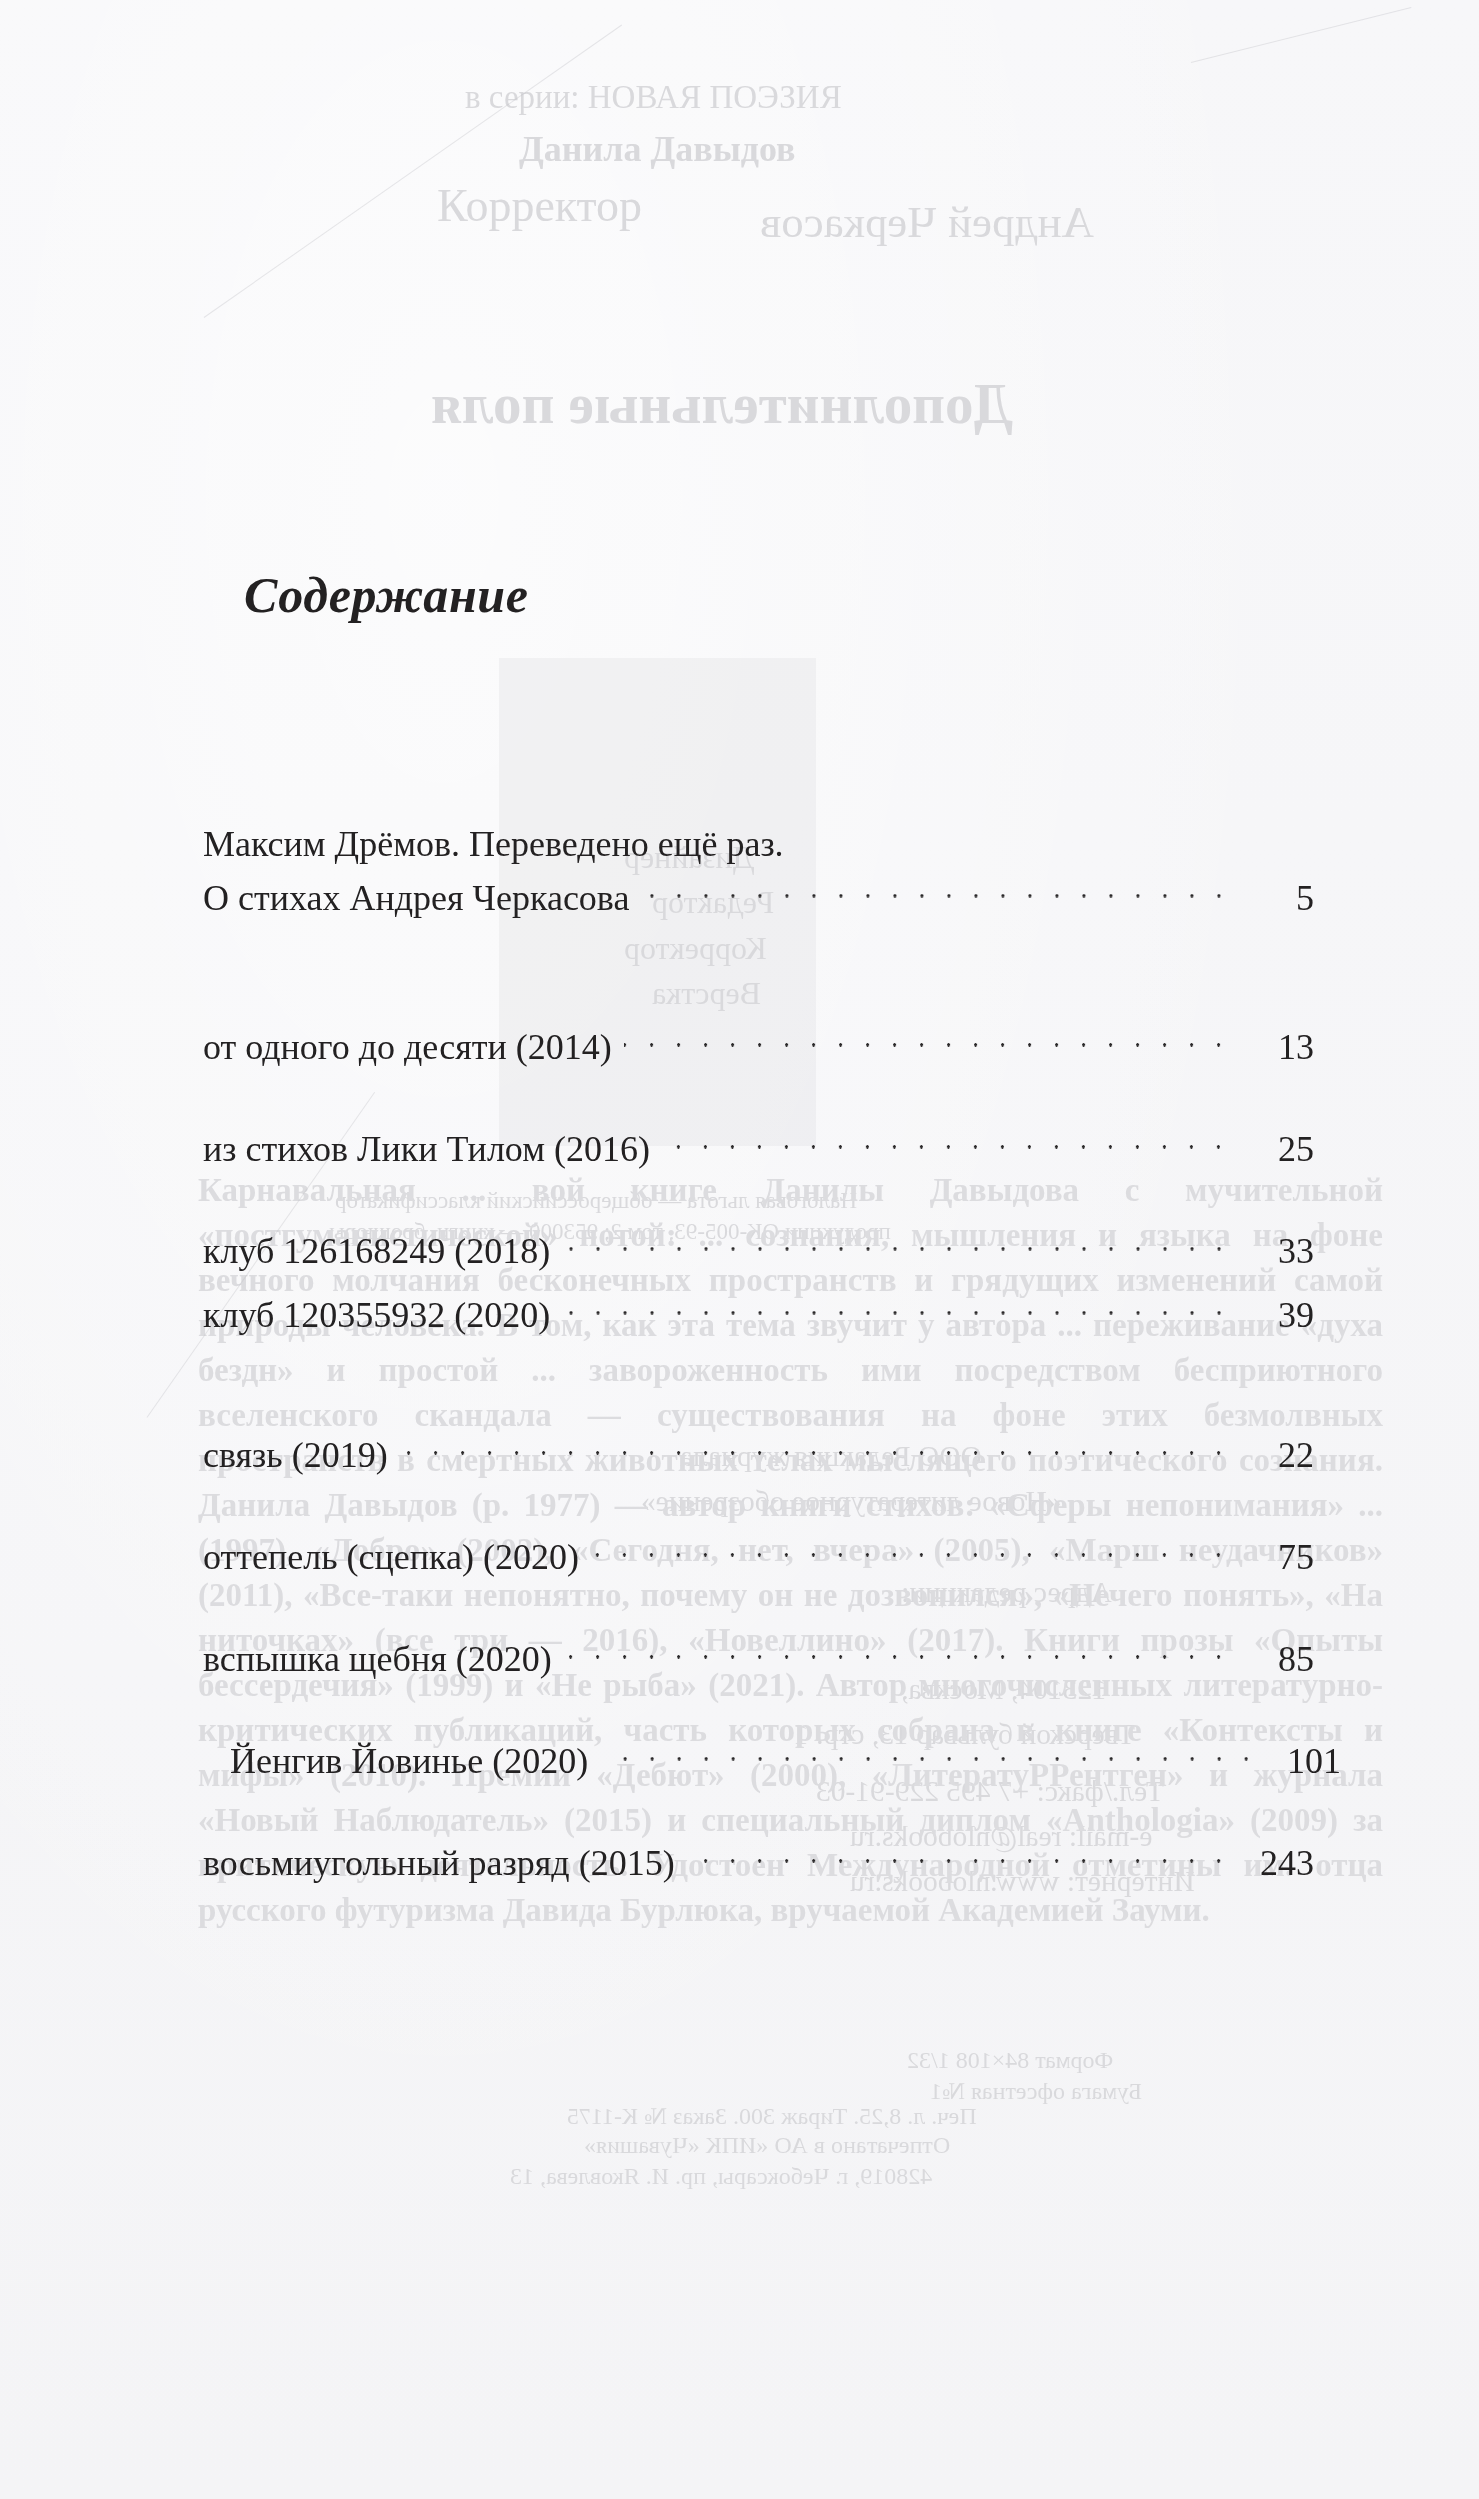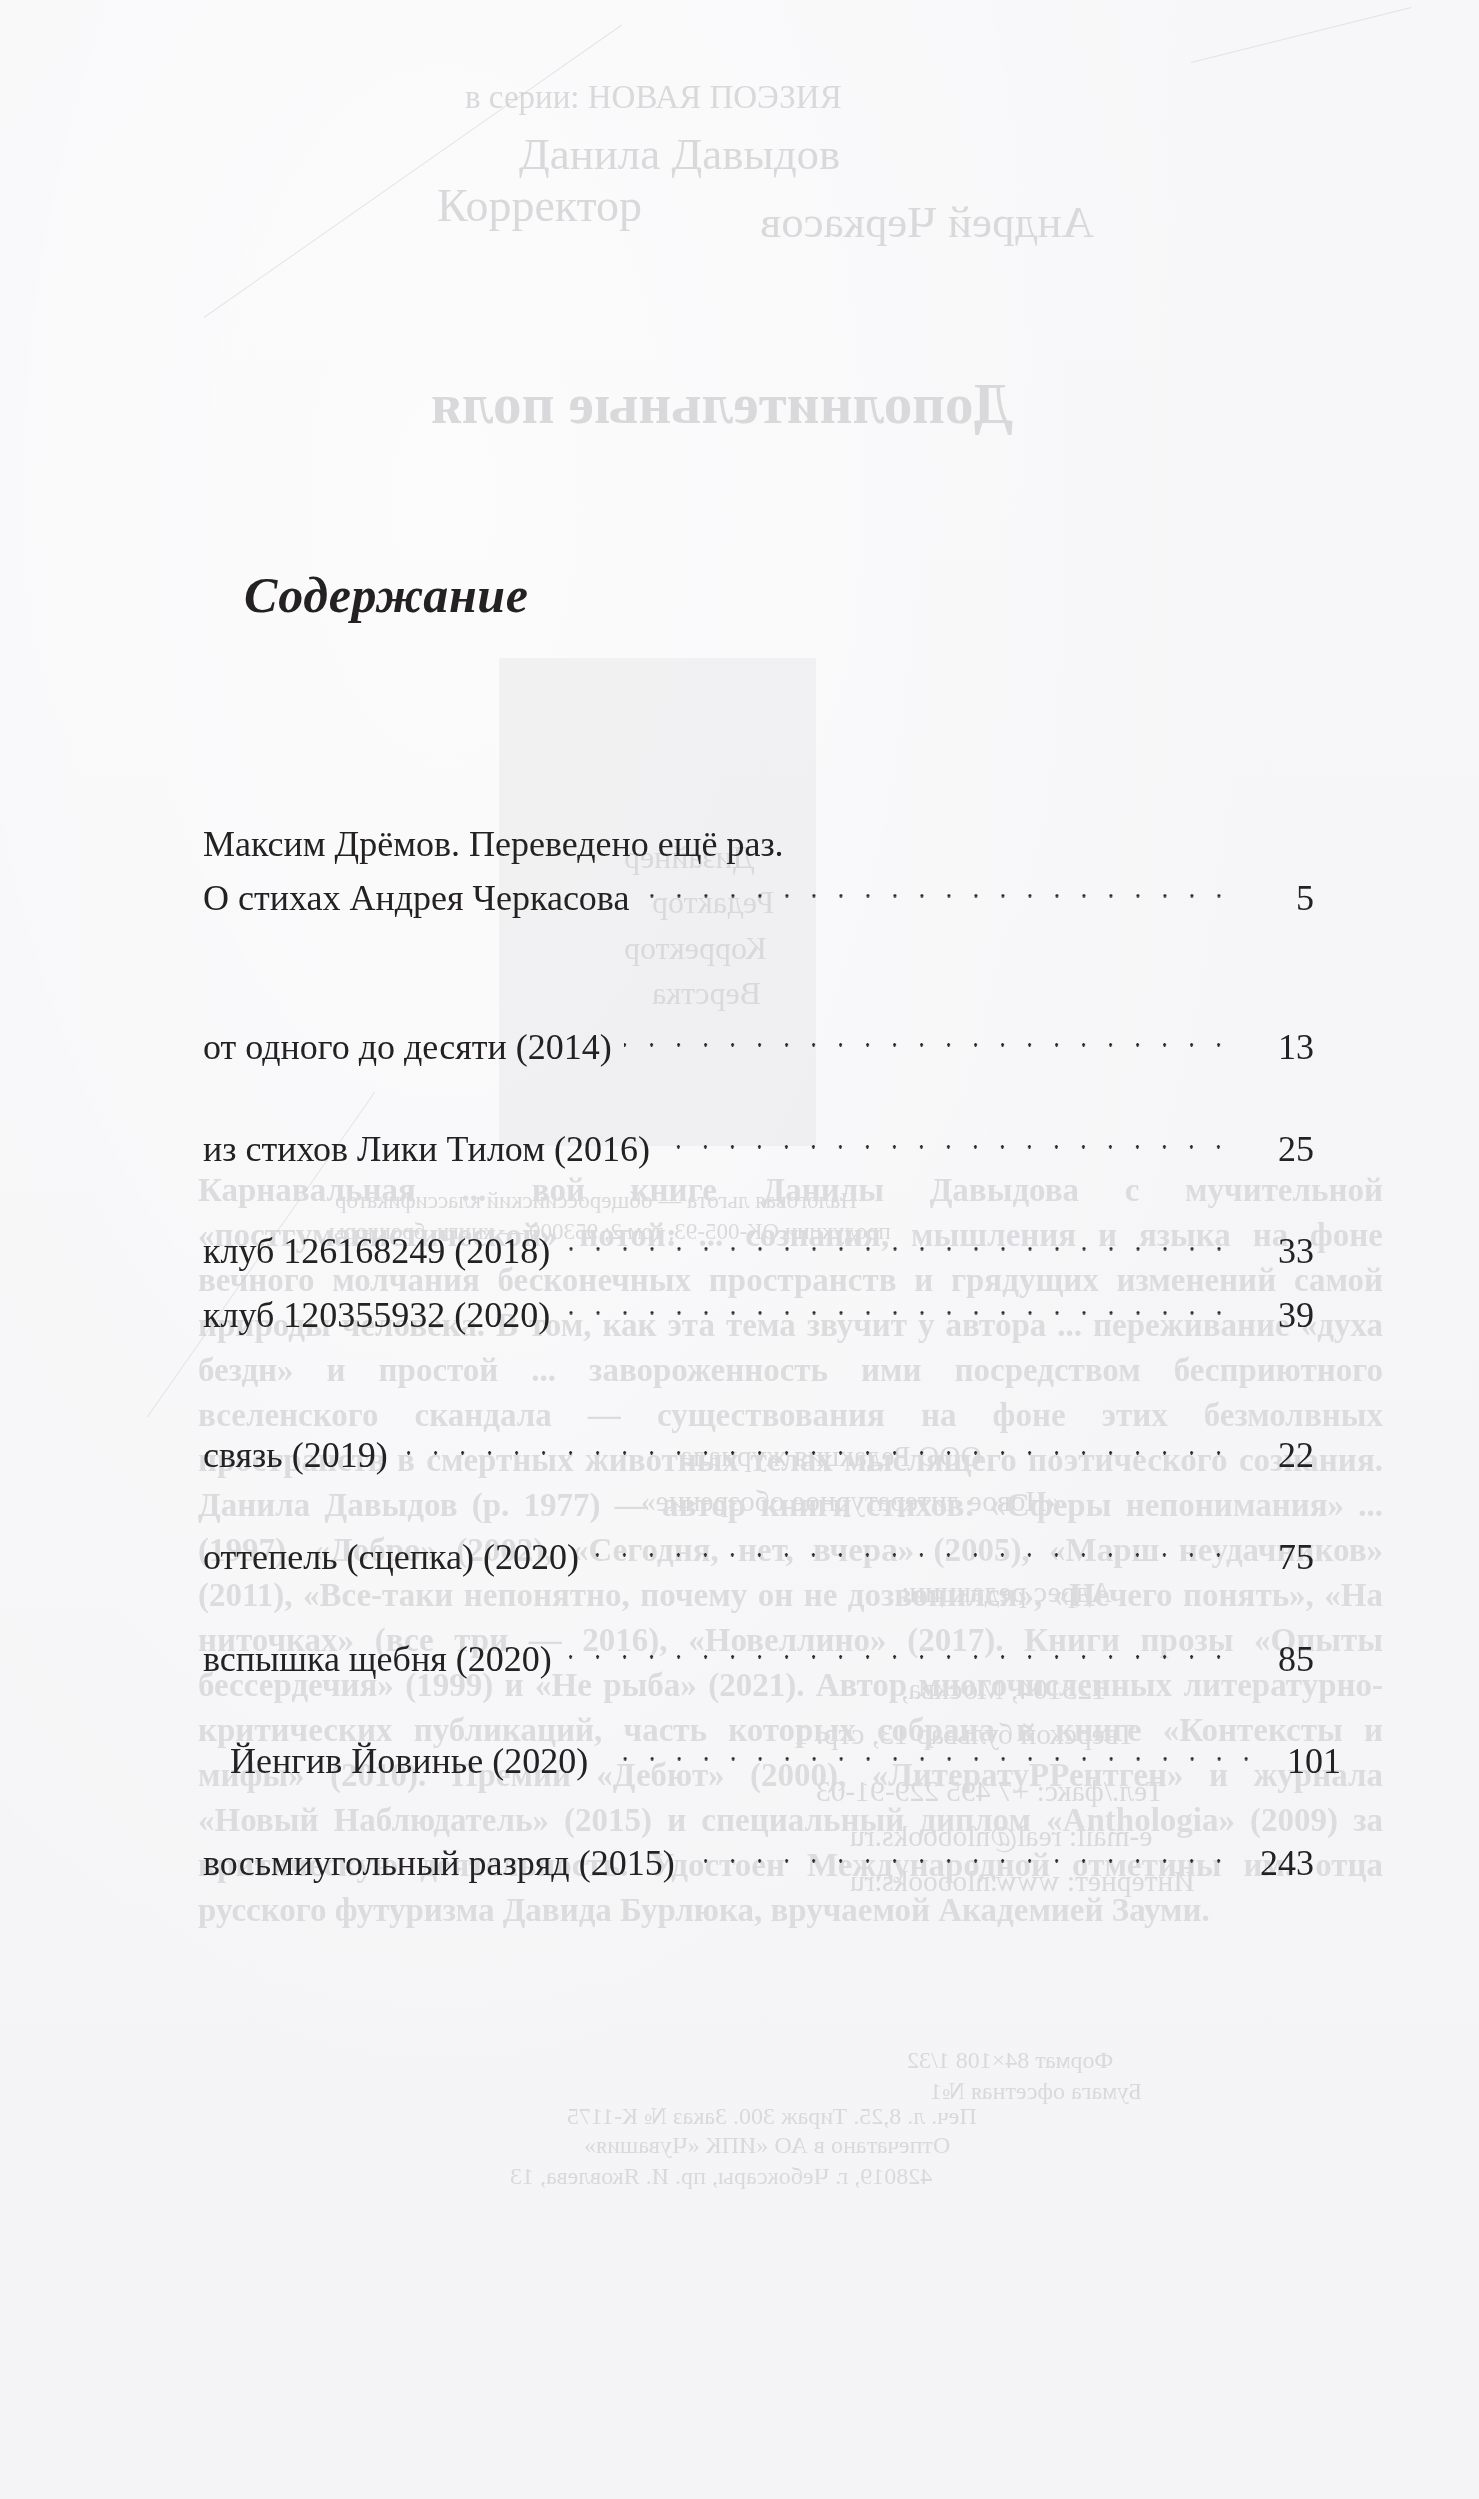--- a/index.html
+++ b/index.html
@@ -112,21 +112,21 @@
       background: rgba(190,190,196,0.35);
       transform-origin: left center;
     }
   </style>
 </head>
 <body>
 
 <div class="page">
 
   <div class="ghost" style="left:465px; top:79px; font-size:33px;">в серии: НОВАЯ ПОЭЗИЯ</div>
-  <div class="ghost" style="left:519px; top:128px; font-size:45px; font-weight:normal;">Данила Давыдов</div>
+  <div class="ghost" style="left:519px; top:128px; font-size:36px; font-weight:bold;">Данила Давыдов</div>
   <div class="ghost" style="left:437px; top:179px; font-size:46px;">Корректор</div>
   <div class="ghost mirror" style="left:760px; top:196px; font-size:45px;">Андрей Черкасов</div>
   <div class="ghost mirror" style="left:431px; top:371px; font-size:57px; font-weight:bold;">Дополнительные поля</div>
   <div class="ghost-block"></div>
 
   <div class="ghost mirror" style="left:624px; top:839px; font-size:32px;">Дизайнер</div>
   <div class="ghost mirror" style="left:652px; top:884px; font-size:32px;">Редактор</div>
   <div class="ghost mirror" style="left:624px; top:930px; font-size:32px;">Корректор</div>
   <div class="ghost mirror" style="left:652px; top:975px; font-size:32px;">Верстка</div>
   <div class="ghost mirror" style="left:335px; top:1188px; font-size:23px;">Налоговая льгота — общероссийский классификатор</div>

